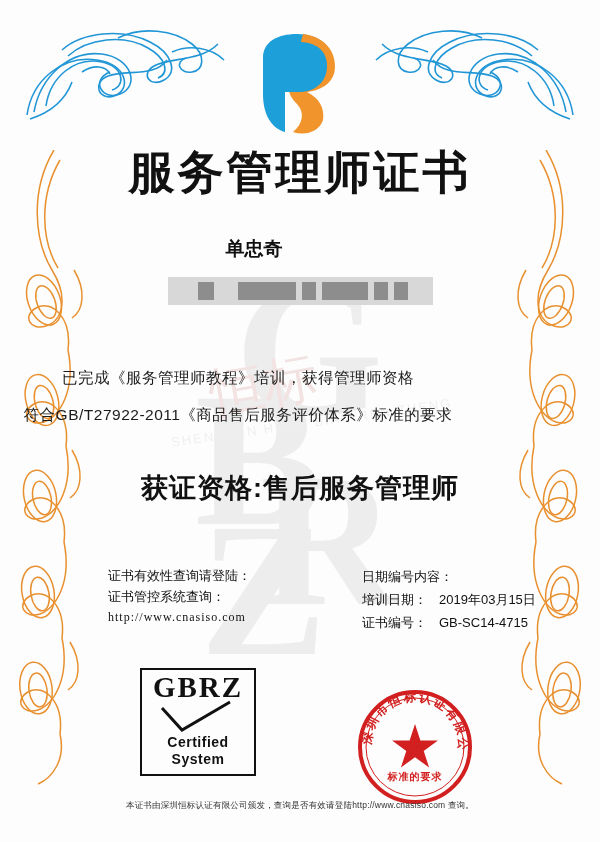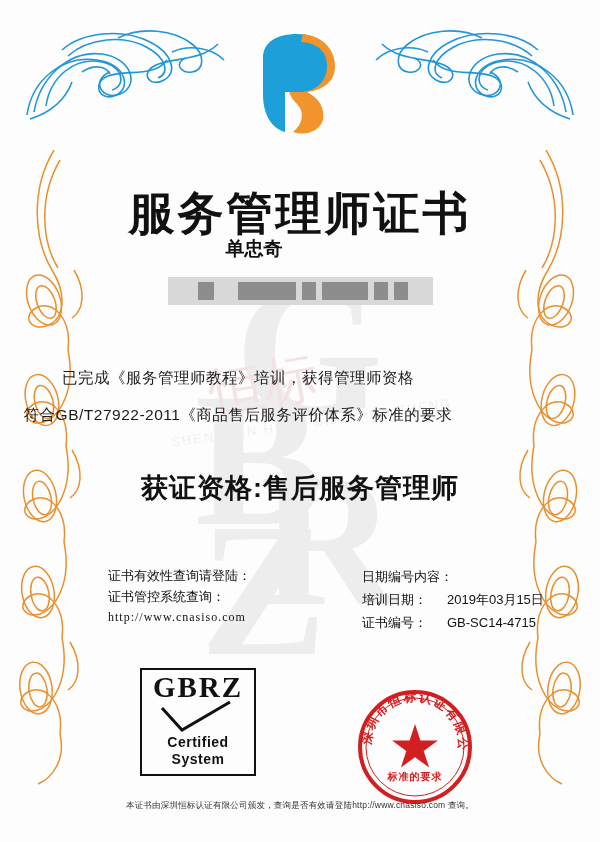--- a/index.html
+++ b/index.html
@@ -95,21 +95,20 @@
   .title {
     position: absolute;
     top: 142px;
     width: 600px;
     text-align: center;
     font-size: 46px;
     font-weight: bold;
     letter-spacing: 3px;
     color: #111;
     font-family: "DejaVu Sans", "Liberation Sans", sans-serif;
-    margin-top: 41px;
   }
   .holder-name {
     position: absolute;
     top: 236px;
     width: 508px;
     text-align: center;
     font-size: 19px;
     font-weight: bold;
     color: #111;
   }
@@ -172,21 +171,21 @@
   }
   .info-right {
     position: absolute;
     top: 565px;
     left: 362px;
     font-size: 13px;
     color: #111;
     line-height: 23px;
   }
   .info-right .row { white-space: nowrap; }
-  .info-right .val { margin-left: 20px; }
+  .info-right .val { margin-left: 12px; }
 
   
   .gbrz {
     position: absolute;
     top: 668px;
     left: 140px;
     width: 100px;
     border: 2px solid #111;
     padding: 4px 6px 6px 6px;
     text-align: center;

